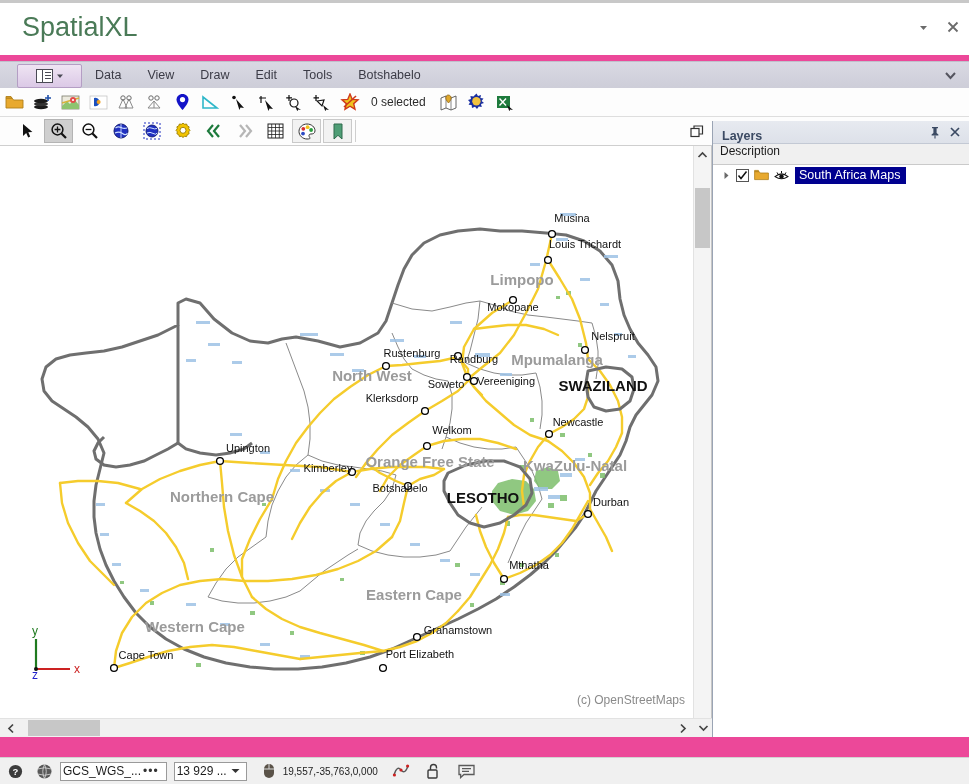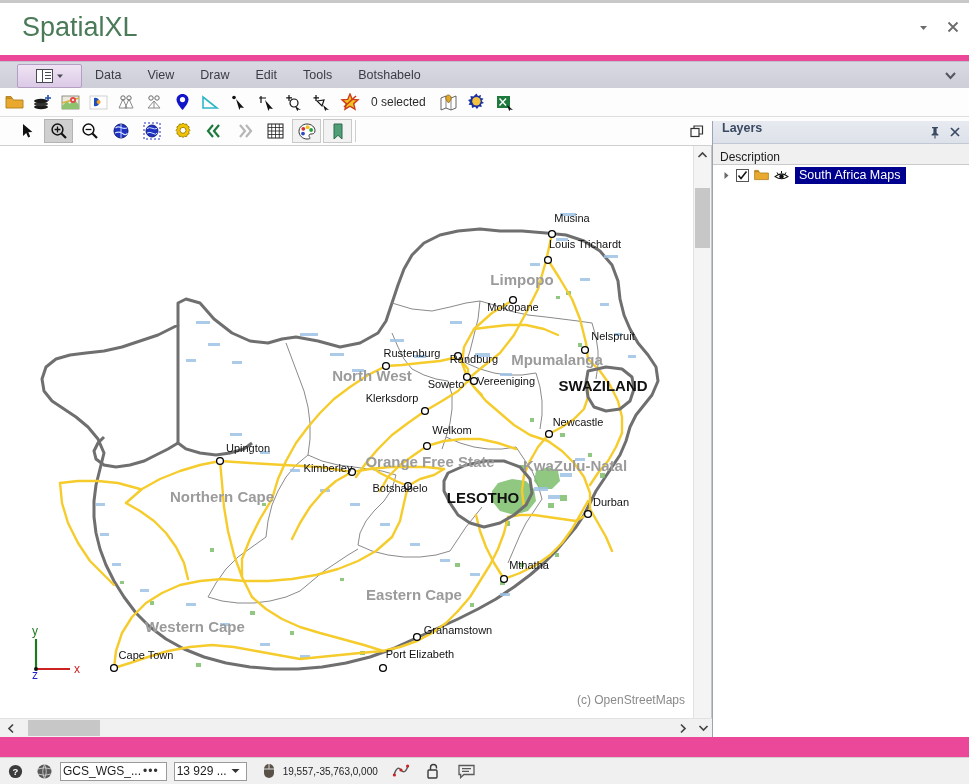--- a/index.html
+++ b/index.html
@@ -163,34 +163,34 @@
   .layers{
     position:absolute;left:712px;top:118px;right:0;bottom:47px;
     background:#ffffff;
     border-left:1px solid #9aa4b4;
     box-sizing:border-box;
   }
   .layers-header{
     position:relative;height:22px;
     background:linear-gradient(#e7eaf0,#dde1e9);
     border-bottom:1px solid #c3c9d4;
-    display:flex;align-items:flex-start;
+    display:flex;align-items:flex-end;
   }
   .layers-title{
     margin-left:9px;font-size:12.5px;font-weight:bold;color:#3b4a63;
   }
   .layers-header .hbtn{
     position:absolute;top:3px;width:16px;height:16px;
     display:flex;align-items:center;justify-content:center;
   }
   .layers-pin{right:26px;}
   .layers-close{right:6px;}
   .layers-colhdr{
     height:20px;background:#f0f0f0;border-bottom:1px solid #cacaca;
-    display:flex;align-items:flex-end;
+    display:flex;align-items:flex-start;
   }
   .layers-colhdr span{margin-left:7px;font-size:12px;color:#1b1b1b;}
   .layer-row{
     height:20px;display:flex;align-items:center;padding-left:8px;gap:4px;
   }
   .layer-expander{width:11px;height:11px;display:flex;align-items:center;justify-content:center;}
   .layer-check{
     width:13px;height:13px;border:1px solid #555;background:#fff;
     display:flex;align-items:center;justify-content:center;box-sizing:border-box;
   }

